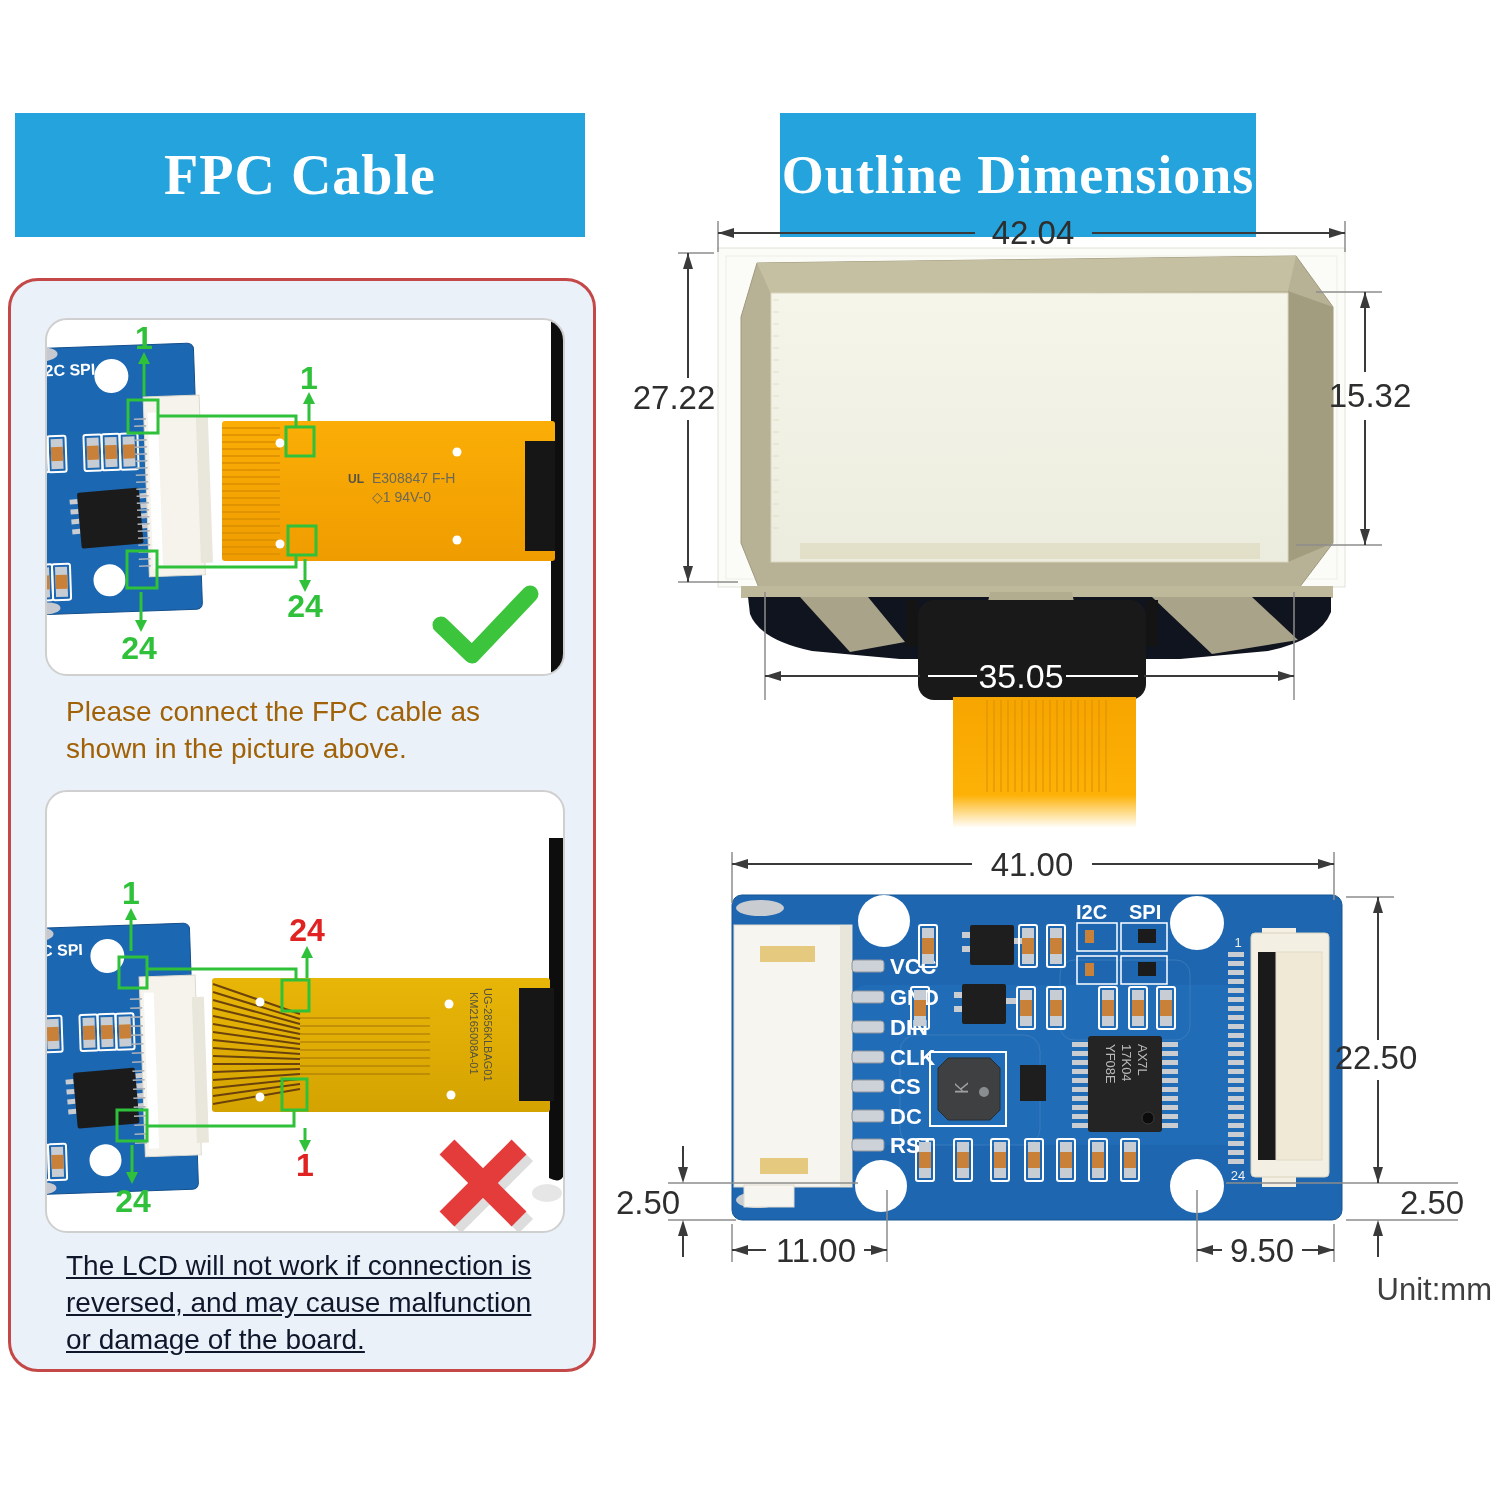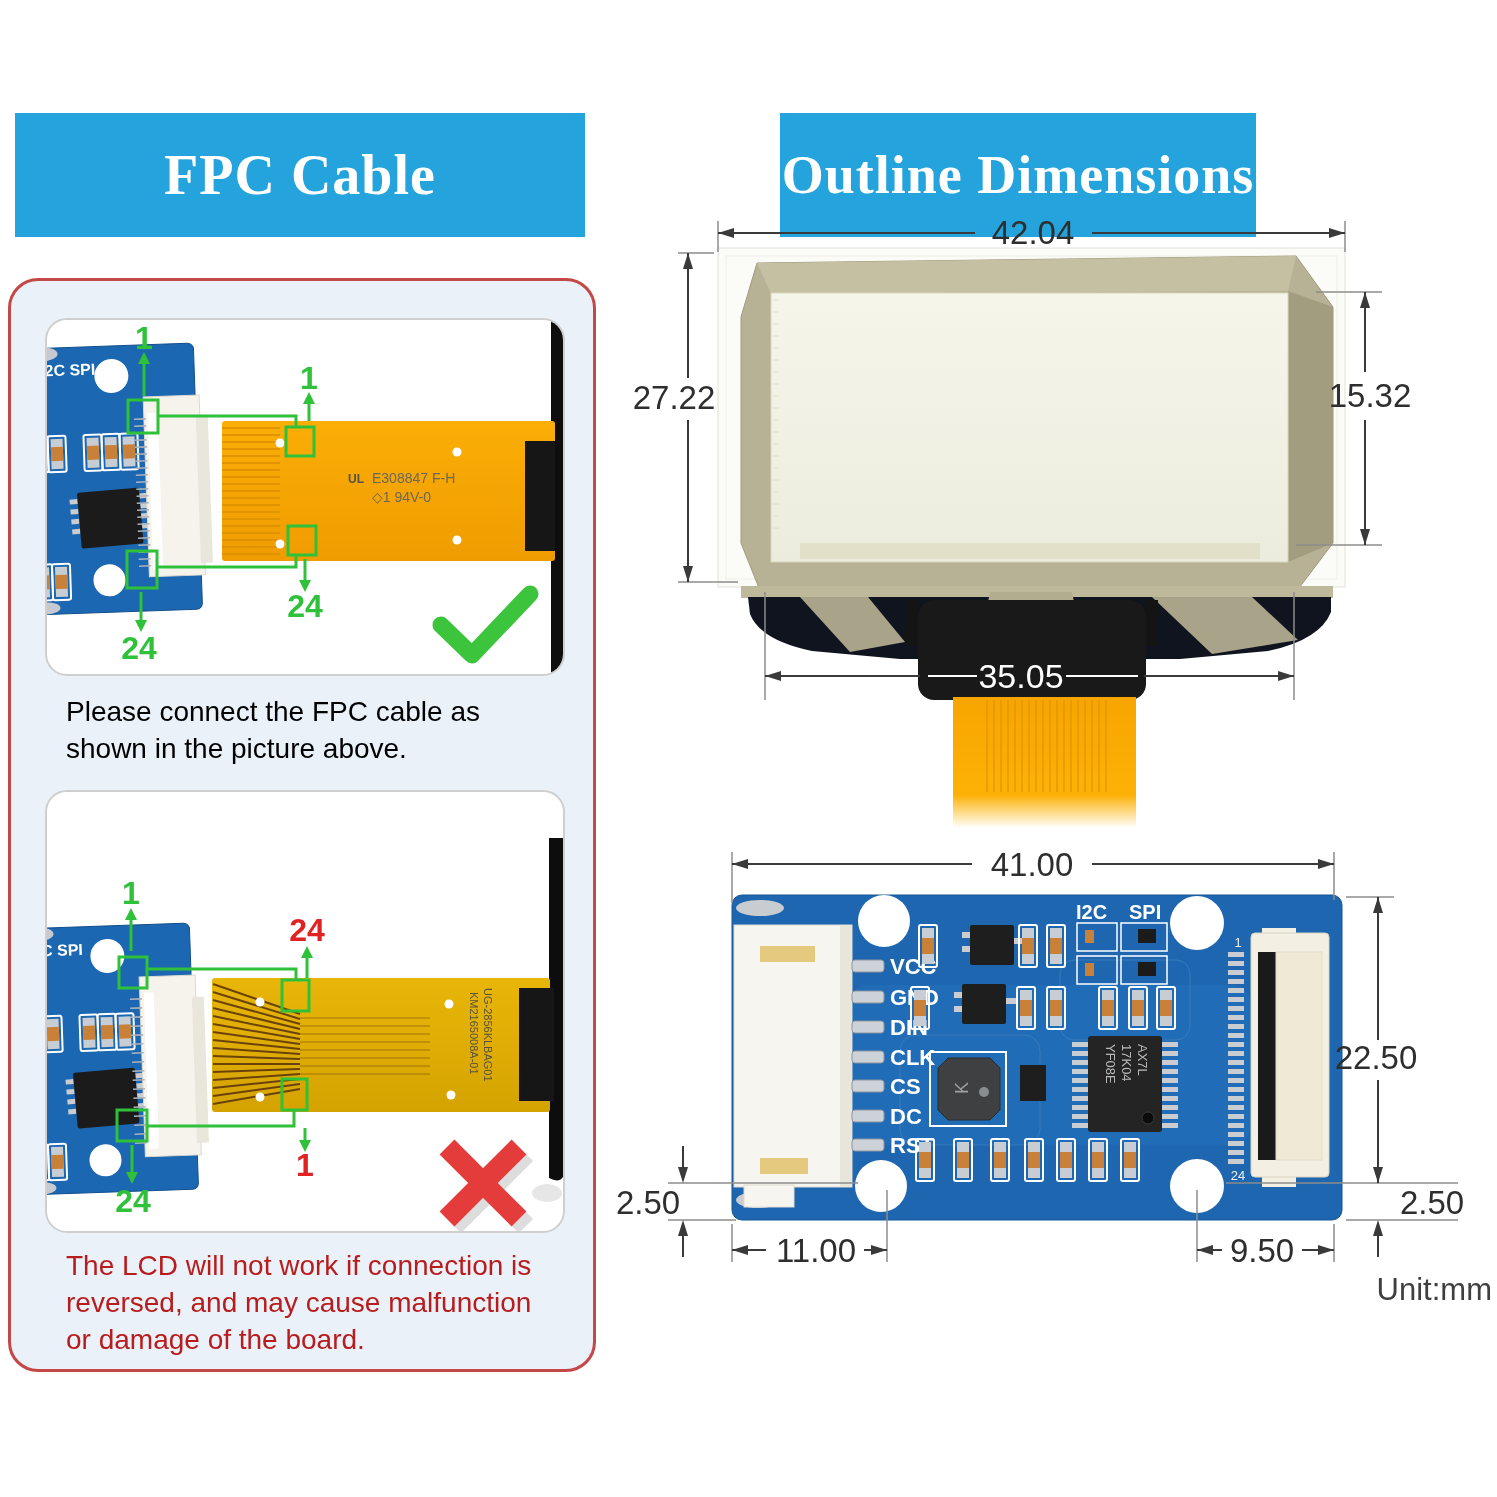--- a/index.html
+++ b/index.html
@@ -11,22 +11,22 @@
   #title-left{left:15px;top:113px;width:570px;}
   #title-right{left:780px;top:113px;width:476px;font-size:54px;}
   #warn-container{position:absolute;left:8px;top:278px;width:588px;height:1094px;
          background:#EAF1F9;border:3px solid #C44848;border-radius:30px;box-sizing:border-box;}
   .panel{position:absolute;width:520px;background:#fff;border:2px solid #CFCFCF;
          border-radius:22px;box-sizing:border-box;overflow:hidden;}
   #panel-correct{left:45px;top:318px;height:358px;}
   #panel-wrong{left:45px;top:790px;height:443px;}
   .panel svg{position:absolute;left:-2px;top:-2px;}
   .note{position:absolute;font-size:28px;line-height:1.32;}
-  #note-correct{left:66px;top:694px;width:480px;color:#000000;}
-  #note-wrong{left:66px;top:1248px;width:492px;color:#b91c1c;}
+  #note-correct{left:66px;top:694px;width:480px;color:#a16207;}
+  #note-wrong{left:66px;top:1248px;width:492px;color:#0f172a;text-decoration:underline;}
   #right-diagram{position:absolute;left:600px;top:205px;}
   svg{font-family:"Liberation Sans",sans-serif;}
   svg text{user-select:none;}
   .dim{font-size:33px;fill:#2E2E2E;}
   .dimline{stroke:#3A3A3A;stroke-width:2;fill:none;}
   .ext{stroke:#8C8C8C;stroke-width:1.5;fill:none;}
   .ah{fill:#3A3A3A;stroke:none;}
   .silk{fill:#fff;font-weight:bold;}
   .gsq{fill:none;stroke:#2FC13A;stroke-width:3;}
   .gline{fill:none;stroke:#2FC13A;stroke-width:3;}

